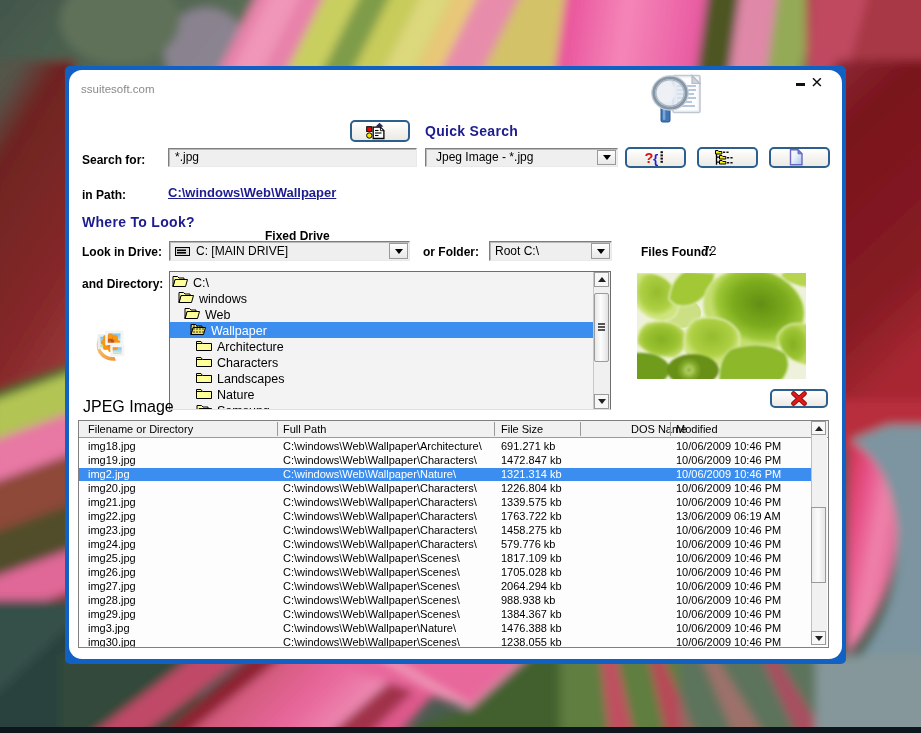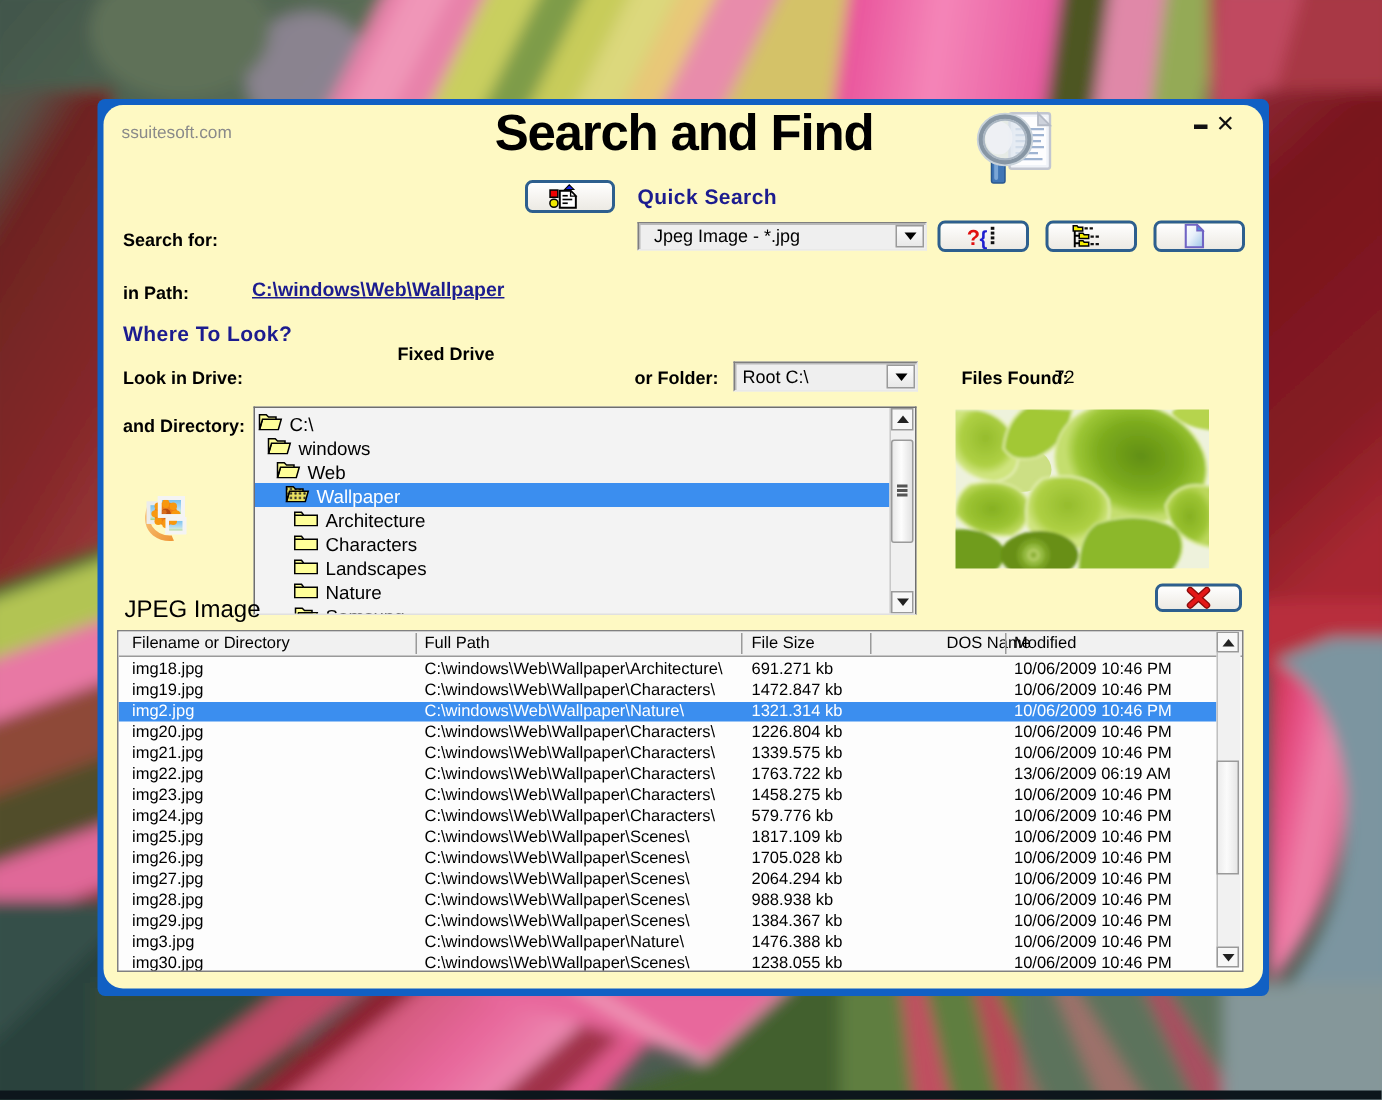--- a/index.html
+++ b/index.html
@@ -1,20 +1,20 @@
 <!DOCTYPE html>
 <html><head>
 <meta charset="utf-8">
 <style>
 html,body{margin:0;padding:0;}
 body{width:921px;height:733px;overflow:hidden;position:relative;font-family:"Liberation Sans",sans-serif;background:#4a5c50;}
 #bgwrap{position:absolute;left:0;top:0;width:921px;height:733px;overflow:hidden;}
 #taskline{position:absolute;left:0;top:727px;width:921px;height:6px;background:#0d161c;z-index:5;}
 #win{position:absolute;left:65px;top:66px;width:781px;height:598px;background:#1160c4;border-radius:5px;z-index:10;}
-#winc{position:absolute;left:4px;top:4px;width:773px;height:589px;background:#fef9c3;border-radius:13px;}
+#winc{position:absolute;left:4px;top:4px;width:773px;height:589px;background:#ffffff;border-radius:13px;}
 .lbl{position:absolute;font-size:12px;font-weight:bold;color:#000;white-space:nowrap;}
 .hdr{position:absolute;font-size:14px;font-weight:bold;color:#1c1c8f;white-space:nowrap;letter-spacing:0.3px;}
 .btn{position:absolute;border:2px solid #2d5f8e;border-radius:5px;background:linear-gradient(#ffffff,#f4f2ee 60%,#eceae4);}
 .inp{position:absolute;background:#efefef;border-top:1px solid #7f7f7f;border-left:1px solid #7f7f7f;border-bottom:1px solid #e9e9e9;border-right:1px solid #e9e9e9;box-shadow:inset 1px 1px 0 #b9b9b9;font-size:12px;color:#000;}
 .combo-arrow{position:absolute;right:1px;top:1px;bottom:1px;width:17px;background:linear-gradient(#fdfdfd,#e8e8e8);border:1px solid #9a9a9a;display:flex;align-items:center;justify-content:center;}
 .tri-dn{width:0;height:0;border-left:4px solid transparent;border-right:4px solid transparent;border-top:5px solid #000;}
 .trow{position:absolute;font-size:12.5px;white-space:nowrap;color:#000;}
 </style>
 </head>
 <body>
@@ -135,21 +135,20 @@
 <rect x="680" y="655" width="240" height="90" fill="#74906c" opacity="0.45"></rect>
 <polygon points="760,655 776,655 830,743 800,743" fill="#a85060"></polygon>
 <rect x="815" y="655" width="116" height="90" fill="#85979a"></rect>
 </g>
 </svg>
 </div>
 <div id="taskline"></div>
 <div id="win">
     <div id="winc">
 <div style="position:absolute;left:12px;top:13px;font-size:11.5px;color:#8a8a8a;">ssuitesoft.com</div>
-<div id="title" style="position:absolute;left:231px;top:0px;width:312px;text-align:center;font-size:34px;font-weight:bold;color:#000;letter-spacing:-0.8px;">Search and Find</div>
 <svg id="mgicon" style="position:absolute;left:579px;top:3px;" width="54" height="50" viewBox="0 0 54 50">
  <rect x="25" y="2.5" width="27" height="37" rx="1.5" fill="#f0f3f8" stroke="#c2c6d0" stroke-width="1.6"></rect>
  <rect x="27.5" y="5" width="22" height="32" fill="#fdfdfe"></rect>
  <path d="M44 2.5 L52 10.5 L44 10.5 Z" fill="#cdd2dc" stroke="#b4bac6" stroke-width="1.2"></path>
  <g stroke="#9fb4d2" stroke-width="1.5">
   <line x1="29" y1="13" x2="48" y2="13"></line>
           <line x1="29" y1="17" x2="48" y2="17"></line>
   <line x1="29" y1="21" x2="46" y2="21"></line>
           <line x1="29" y1="25" x2="48" y2="25"></line>
   <line x1="29" y1="29" x2="44" y2="29"></line>
@@ -178,20 +177,21 @@
   <g stroke="#000" stroke-width="1.1">
             <line x1="23" y1="8.5" x2="26.5" y2="8.5"></line>
             <line x1="23" y1="11" x2="29.5" y2="11"></line>
             <line x1="23" y1="13.5" x2="26.5" y2="13.5"></line>
           </g>
  </svg>
 </div>
 <div class="hdr" style="left:356px;top:53px;">Quick Search</div>
 
 <div class="lbl" style="left:13px;top:83px;">Search for:</div>
+<div class="inp" style="left:99px;top:78px;width:241px;height:17px;line-height:17px;padding-left:6px;">*.jpg</div>
 <div class="inp" style="left:356px;top:78px;width:181px;height:17px;line-height:17px;padding-left:10px;">Jpeg Image - *.jpg
  <div class="combo-arrow">
           <div class="tri-dn"></div>
         </div>
 </div>
 <div class="btn" style="left:556px;top:77px;width:57px;height:17px;">
  <svg width="57" height="17" viewBox="0 0 57 17" style="position:absolute;left:0;top:0;">
   <text x="17.5" y="14" font-size="14.5" font-weight="bold" fill="#e01010" font-family="Liberation Sans">?</text>
   <text x="26" y="14" font-size="13.5" font-weight="bold" fill="#2020d0" font-family="Liberation Sans">{</text>
   <g fill="#111">
@@ -233,20 +233,31 @@
   <path d="M27 0.8 l4 4 h-4 z" fill="#4a90d8" stroke="#7064c4" stroke-width="1"></path>
  </svg>
 </div>
 
 <div class="lbl" style="left:13px;top:118px;">in Path:</div>
 <div style="position:absolute;left:99px;top:115px;font-size:13px;font-weight:bold;color:#1c1c8f;text-decoration:underline;">C:\windows\Web\Wallpaper</div>
 
 <div class="hdr" style="left:13px;top:144px;">Where To Look?</div>
 <div class="lbl" style="left:196px;top:159px;">Fixed Drive</div>
 <div class="lbl" style="left:13px;top:175px;">Look in Drive:</div>
+<div class="inp" style="left:100px;top:171px;width:239px;height:18px;line-height:18px;">
+ <svg width="17" height="12" viewBox="0 0 17 12" style="position:absolute;left:5px;top:3px;">
+  <rect x="0.5" y="2.5" width="14" height="8" fill="#d8d8d8" stroke="#000" stroke-width="1"></rect>
+  <rect x="2" y="4.5" width="9" height="1.6" fill="#000"></rect>
+  <rect x="2" y="7" width="9" height="1.6" fill="#000"></rect>
+ </svg>
+ <span style="padding-left:26px;">C: [MAIN DRIVE]</span>
+ <div class="combo-arrow">
+          <div class="tri-dn"></div>
+        </div>
+</div>
 <div class="lbl" style="left:354px;top:175px;">or Folder:</div>
 <div class="inp" style="left:420px;top:171px;width:116px;height:18px;line-height:18px;padding-left:5px;">Root C:\
  <div class="combo-arrow">
           <div class="tri-dn"></div>
         </div>
 </div>
 <div class="lbl" style="left:553px;top:175px;padding-left:19px;">Files Found:</div>
 <div style="position:absolute;left:634px;top:174px;font-size:12px;color:#000;">72</div>
 
 <div class="lbl" style="left:13px;top:207px;">and Directory:</div>

